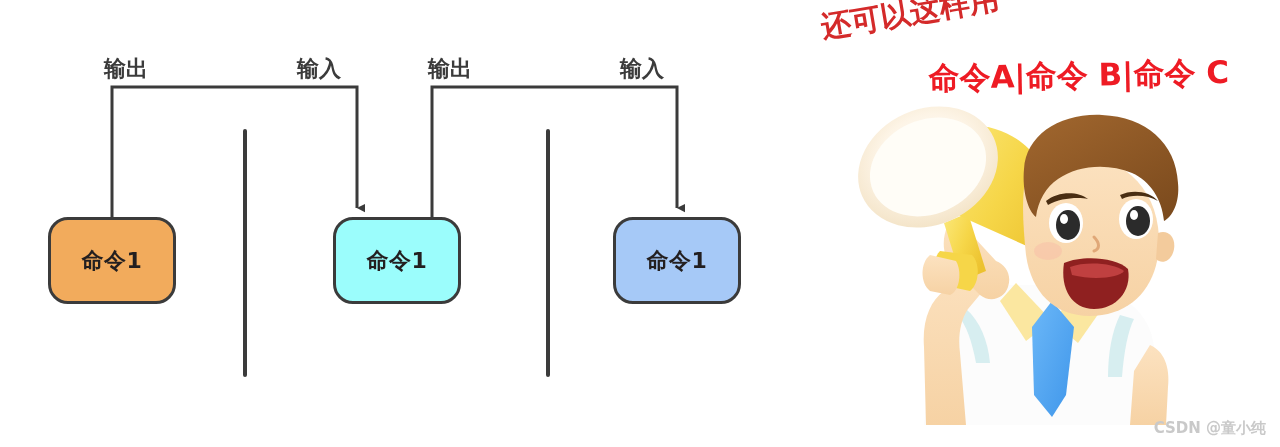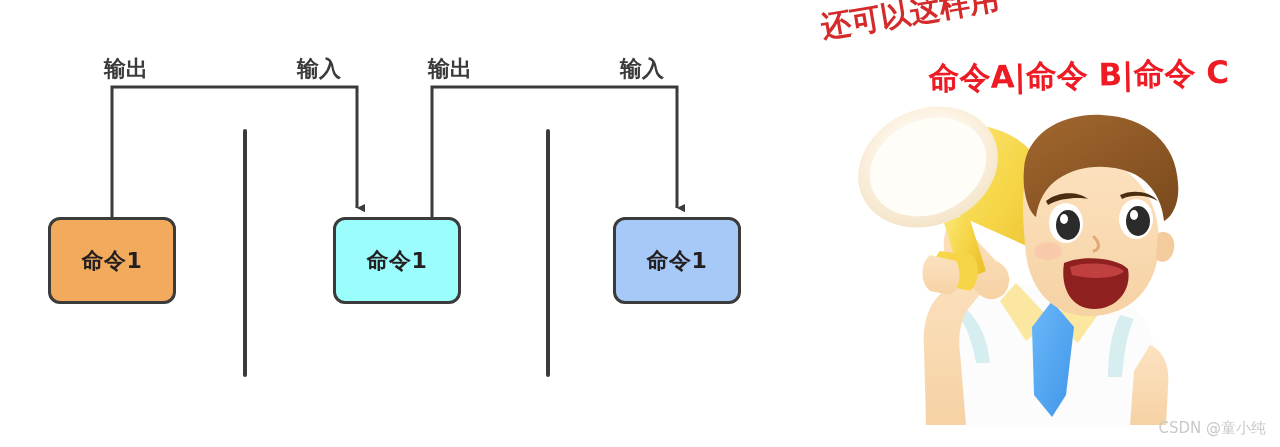--- a/index.html
+++ b/index.html
@@ -28,21 +28,21 @@
     left: 0; top: 0;
     width: 1280px;
     height: 447px;
   }
 
   
   .cmd-box {
     position: absolute;
     box-sizing: border-box;
     border: 3px solid #3b3b3b;
-    border-radius: 12px;
+    border-radius: 20px;
     display: flex;
     align-items: center;
     justify-content: center;
     color: #231f20;
     font-weight: bold;
     font-size: 22px;
     letter-spacing: 0.5px;
     font-family: "DejaVu Sans", "Liberation Sans", sans-serif;
   }
   #cmd-box-1 { left: 48px;  top: 217px; width: 128px; height: 87px; background: #f2ab5c; }
@@ -101,20 +101,21 @@
 
   
   #watermark {
     position: absolute;
     right: 14px;
     bottom: 9px;
     color: #c9c9c9;
     font-size: 15px;
     white-space: nowrap;
     font-family: "DejaVu Sans", "Liberation Sans", sans-serif;
+    font-weight: bold;
   }
 </style>
 </head>
 <body>
 
 <div id="stage">
 
   <svg id="diagram-svg" viewBox="0 0 1280 447">
     <defs>
       <marker id="arrowhead" markerWidth="10" markerHeight="9" refX="4.6" refY="8.4" orient="auto" markerUnits="userSpaceOnUse">

